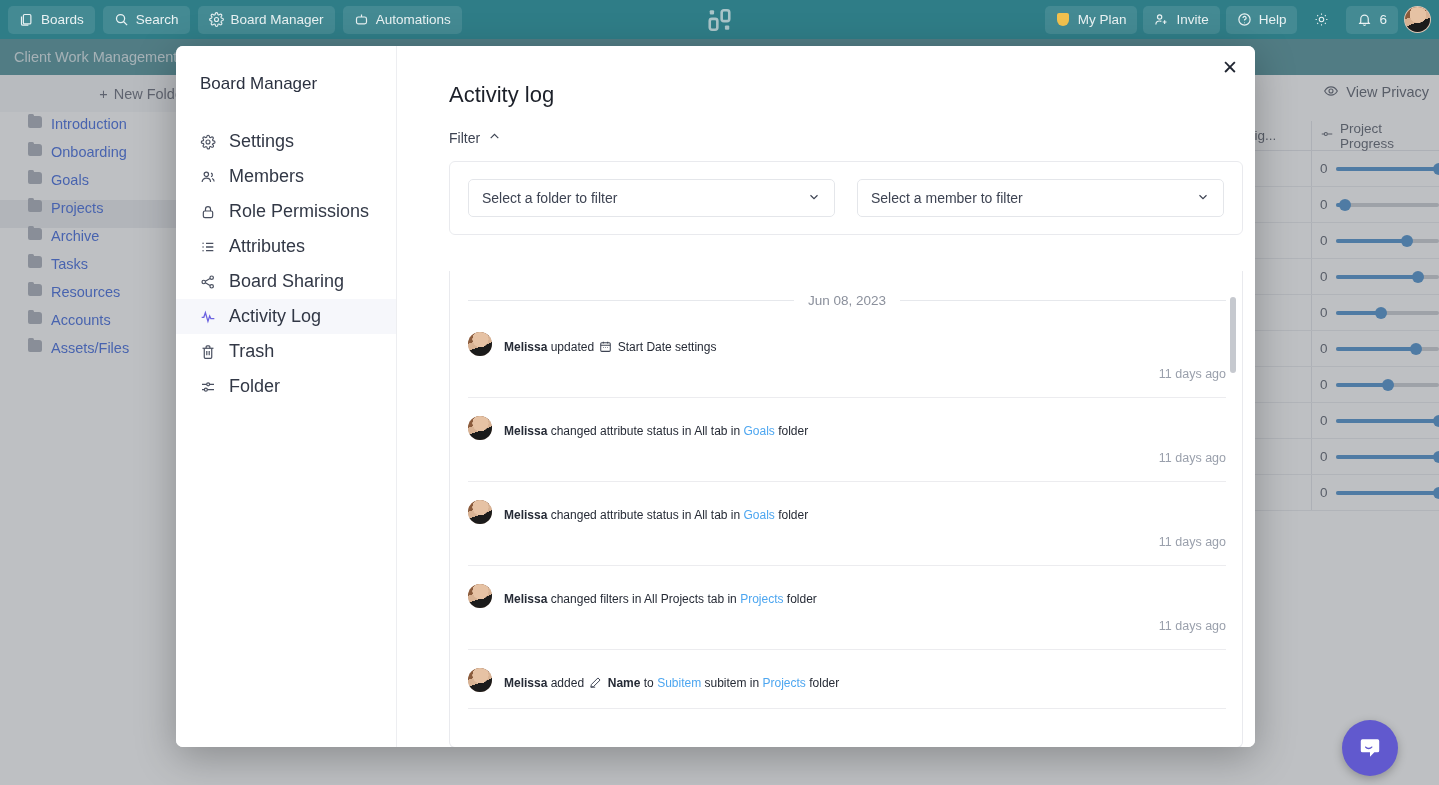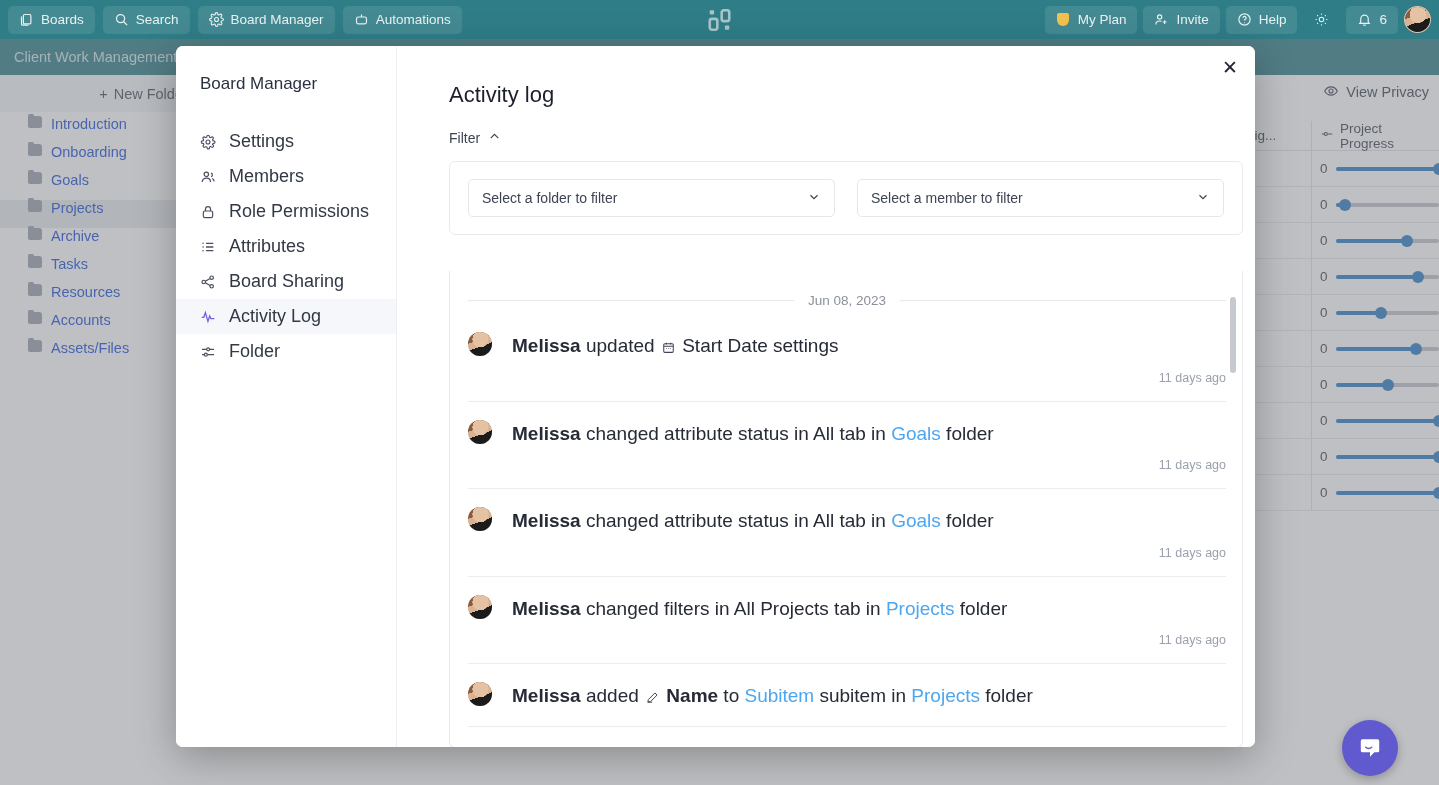--- a/index.html
+++ b/index.html
@@ -136,21 +136,21 @@
   .log-area {
     position: absolute; left: 52px; top: 225px; width: 794px; height: 477px;
     border: 1px solid #e9eaee; border-top: none; border-radius: 0 0 6px 6px;
     background: #ffffff; overflow: hidden;
   }
   .log-inner { position: absolute; left: 0; top: 0; width: 794px; padding: 0 18px; }
   .date-sep { display: flex; align-items: center; gap: 14px; padding: 22px 0 6px 0; }
   .date-sep .ln { flex: 1; height: 1px; background: #e6e8ec; }
   .date-sep .dt { font-size: 13.5px; color: #8b909c; }
   .log-entry { padding: 18px 0 16px 0; border-bottom: 1px solid #ececef; }
-  .log-line { display: flex; align-items: flex-start; gap: 20px; font-size: 19px; color: #262b36; }
+  .log-line { display: flex; align-items: flex-end; gap: 12px; font-size: 12px; color: #262b36; }
   .log-av { width: 24px; height: 24px; border-radius: 50%; overflow: hidden; position: relative; background: #c9a68e; flex: none; }
   .log-text { line-height: 1.45; }
   .log-text b { font-weight: bold; }
   .lnk { color: #4da6f0; cursor: pointer; }
   .inline-ico { display: inline-block; vertical-align: -2px; margin: 0 2px; color: #3d4352; }
   .inline-ico svg { display: block; width: 13px; height: 13px; }
   .log-time { text-align: right; font-size: 12.5px; color: #9aa0ac; padding-top: 11px; }
   .log-scrollbar { position: absolute; right: 6px; top: 4px; width: 6px; height: 468px; border-radius: 3px; }
   .log-thumb { position: absolute; right: 0; top: 22px; width: 6px; height: 76px; border-radius: 3px; background: #c6c9cf; cursor: pointer; }
 
@@ -554,20 +554,31 @@
             <span class="nav-ico">
               <svg viewBox="0 0 24 24" fill="none" stroke="currentColor" stroke-width="2">
                 <path d="M2.5 12.5h3.2l2.4-7 3.8 13 2.6-8 1.8 4h5.2"></path>
               </svg>
             </span>
             <span class="nav-label">Activity Log</span>
           </div>
           <div class="nav-item">
             <span class="nav-ico">
               <svg viewBox="0 0 24 24" fill="none" stroke="currentColor" stroke-width="1.8">
+                <path d="M3.8 6.4h16.4"></path>
+                <path d="M6.4 6.4V20a1.6 1.6 0 0 0 1.6 1.6h8a1.6 1.6 0 0 0 1.6-1.6V6.4"></path>
+                <path d="M9.2 6.4V4.2a1.4 1.4 0 0 1 1.4-1.4h2.8a1.4 1.4 0 0 1 1.4 1.4v2.2"></path>
+                <path d="M10.2 10.6v6.4M13.8 10.6v6.4"></path>
+              </svg>
+            </span>
+            <span class="nav-label">Trash</span>
+          </div>
+          <div class="nav-item">
+            <span class="nav-ico">
+              <svg viewBox="0 0 24 24" fill="none" stroke="currentColor" stroke-width="1.8">
                 <path d="M3 8h7M14.2 8H21M3 16h3.8M11 16h10"></path>
                 <circle cx="12.2" cy="8" r="2.2"></circle>
                 <circle cx="8.8" cy="16" r="2.2"></circle>
               </svg>
             </span>
             <span class="nav-label">Folder</span>
           </div>
         </div>
     </div>
 

